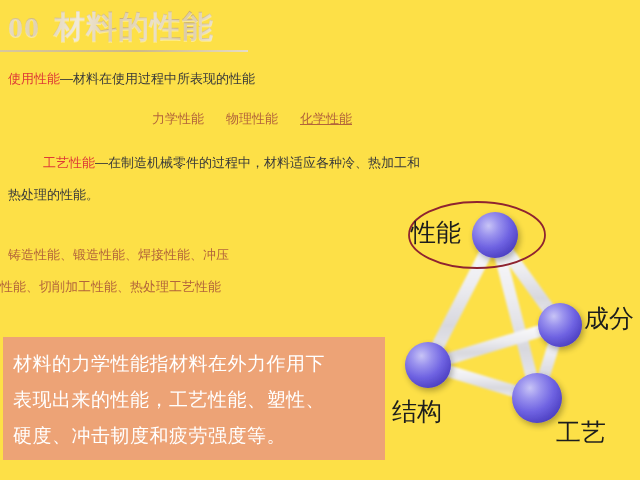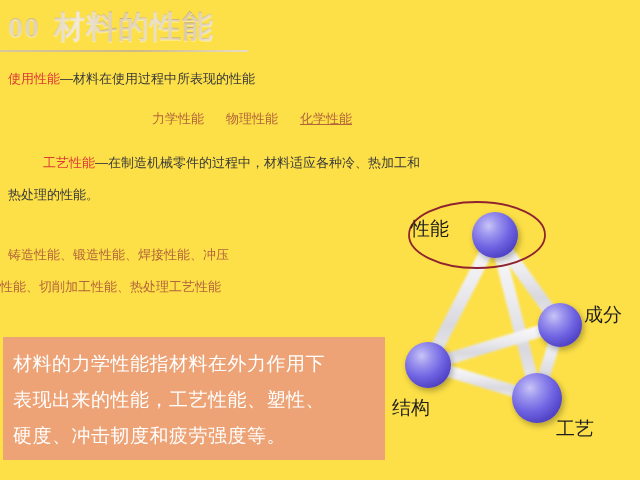--- a/index.html
+++ b/index.html
@@ -127,21 +127,21 @@
     width: 255px;
     height: 265px;
   }
   #diagram svg {
     position: absolute;
     left: 0;
     top: 0;
   }
   .node-label {
     position: absolute;
-    font-size: 19px;
+    font-size: 25px;
     color: #1d1d1d;
     white-space: nowrap;
   }
   #label-xingneng { left: 26px; top: 26px; }
   #label-chengfen { left: 199px; top: 112px; }
   #label-jiegou   { left: 7px;  top: 205px; font-family: Liberation Mono, monospace; }
   #label-gongyi   { left: 171px; top: 226px; }
 </style>
 </head>
 <body>

